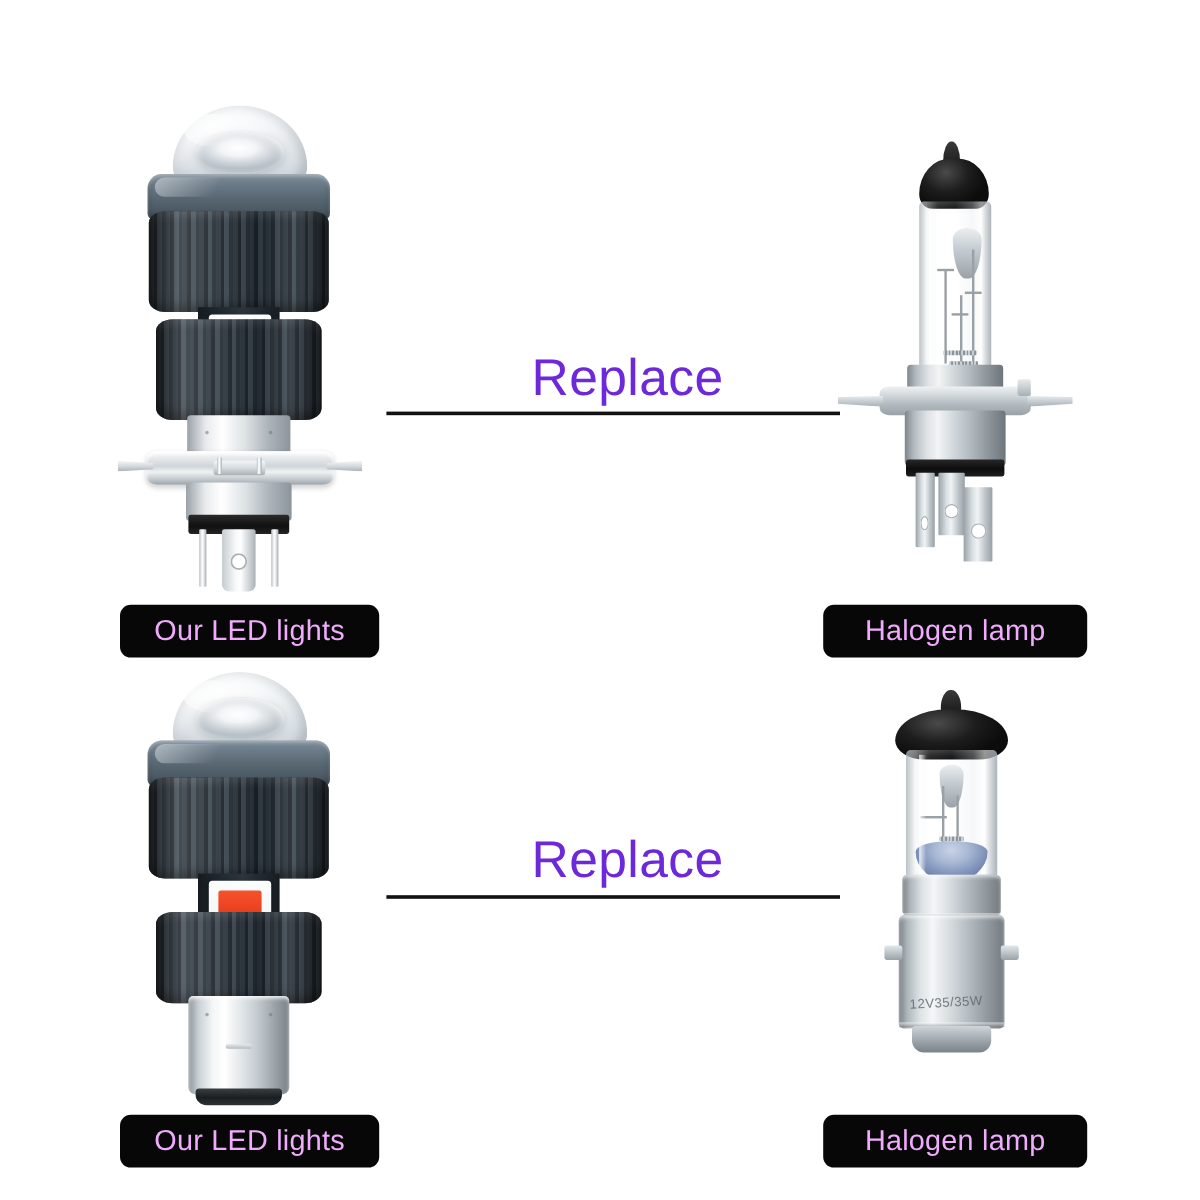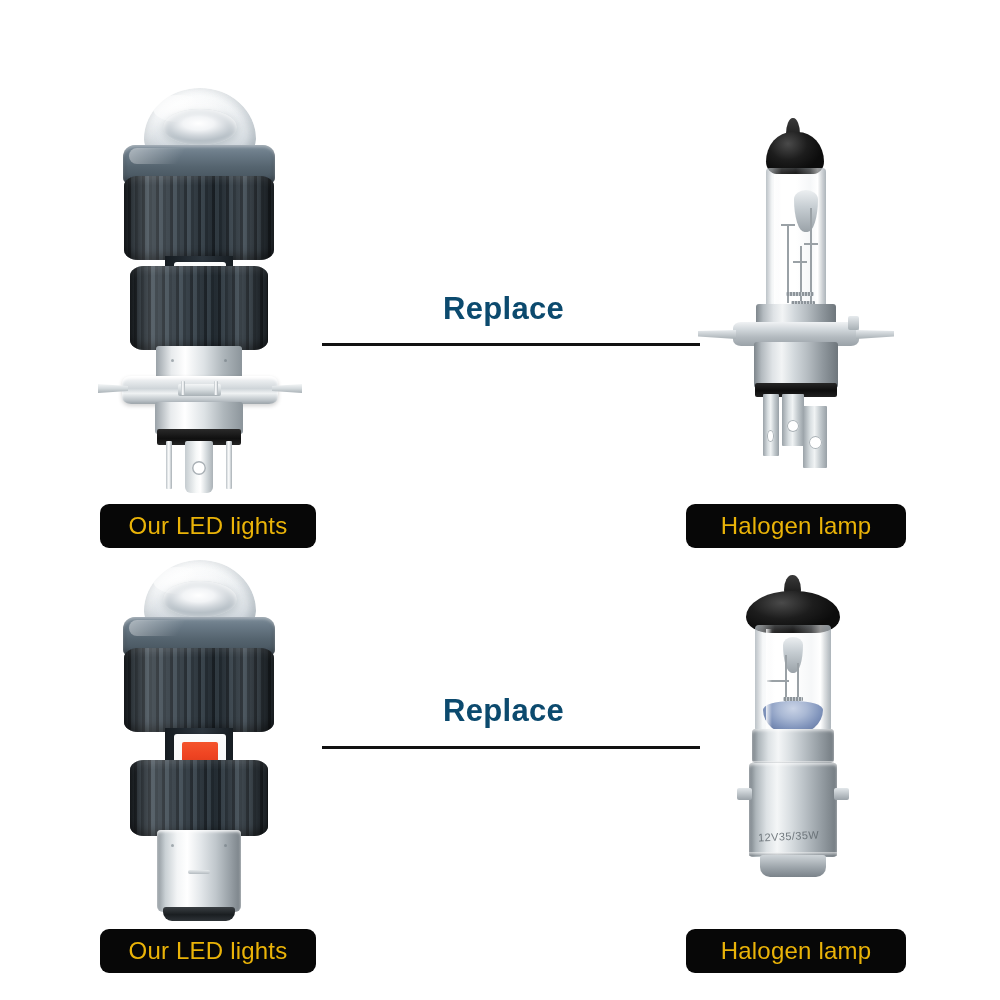--- a/index.html
+++ b/index.html
@@ -26,39 +26,38 @@
     line-height:1;
     letter-spacing:0.5px;
     white-space:nowrap;
     font-weight:400;
     padding-bottom:3px;
   }
 
   
   .replace-text {
     position:absolute;
-    font-size:31px;
-    color:#0c4a6e;
+    font-size:43px;
+    color:#6d28d9;
     white-space:nowrap;
     letter-spacing:0.3px;
-    font-weight:bold;
   }
   .replace-rule {
     position:absolute;
     height:3px;
     background:#111111;
   }
 
   
   .pill {
     position:absolute;
     background:#070707;
     border-radius:9px;
     display:flex; align-items:center; justify-content:center;
-    color:#eab308;
+    color:#f0abfc;
     font-size:24px;
     letter-spacing:0.2px;
     white-space:nowrap;
   }
 
   
   .led { position:absolute; }
 
   .led-dome {
     position:absolute;

